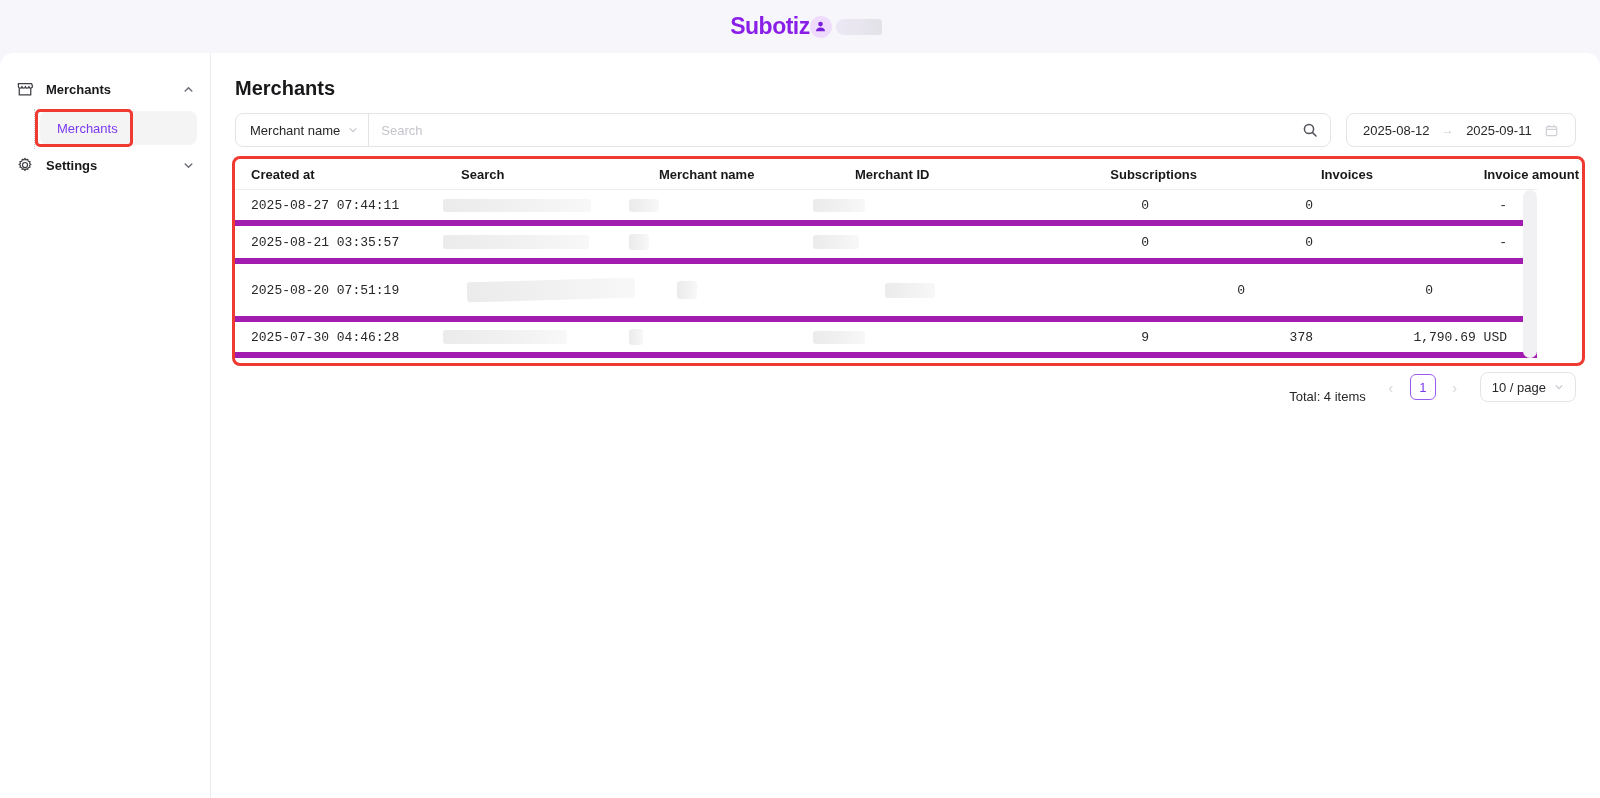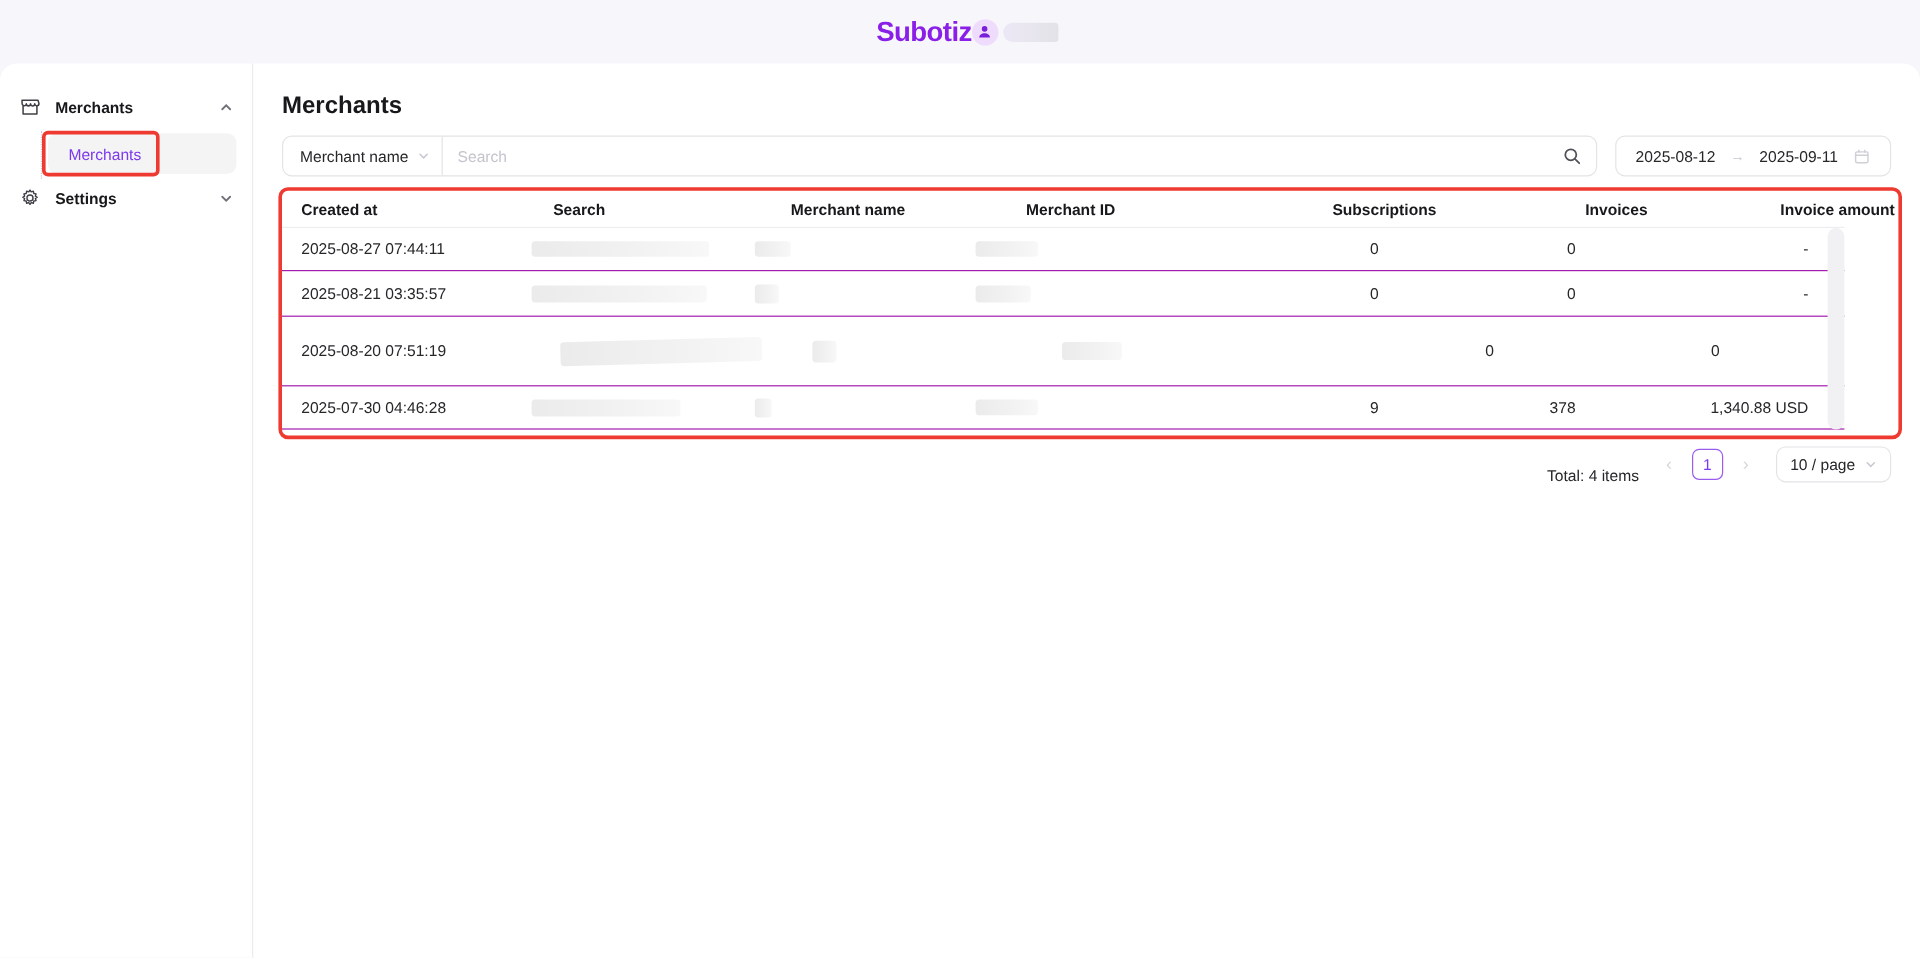--- a/index.html
+++ b/index.html
@@ -39,21 +39,21 @@
   .datebox { width:230px; border:1px solid #e4e4e7; border-radius:8px; display:flex; align-items:center; justify-content:space-between; padding:0 16px; cursor:pointer; background:#fff; }
   .datebox .d { font-size:13px; color:#27272a; }
   .datebox .arr { color:#c9c9d2; font-size:12px; }
 
   
   .tablewrap { width:1302px; position:relative; }
   .t-head, .t-row { display:grid; grid-template-columns:198px 186px 184px 170px 192px 164px 194px; align-items:center; }
   .t-head { height:30px; border-bottom:1px solid #ededf0;gap:12px; }
   .t-head .hc { font-size:13px; font-weight:700; color:#18181b; padding:0 16px; white-space:nowrap; }
   .t-head .hc.r { text-align:right; }
-  .t-row { border-bottom:1px solid #a21caf; cursor:pointer; }
+  .t-row { border-bottom:6px solid #a21caf; cursor:pointer;font-family:Liberation Mono, monospace; }
   .t-row .c { font-size:13px; color:#27272a; padding:0 16px; white-space:nowrap; }
   .t-row .c.r { text-align:right; }
   .blobcell { padding:0 0 0 10px !important; }
   .blob { background:linear-gradient(90deg,#ebebeb 0%,#f2f2f2 60%,#f8f8f8 100%); border-radius:3px; }
   .scrollstrip { position:absolute; right:0; top:30px; width:14px; height:168px; background:#f1f1f4; border-radius:7px; }
 
   
   .pager { display:flex; align-items:center; justify-content:flex-end; gap:10px; margin-top:14px; height:30px; }
   .pager .total { font-size:13px; color:#27272a; margin-right:6px;margin-top:18px; }
   .pg-arrow { color:#d6d6db; font-size:15px; width:18px; text-align:center; cursor:default; }
@@ -210,21 +210,21 @@
               <div class="blob" style="width: 124px; height: 14px;"></div>
             </div>
             <div class="c blobcell">
               <div class="blob" style="width: 14px; height: 16px;"></div>
             </div>
             <div class="c blobcell">
               <div class="blob" style="width: 52px; height: 13px;"></div>
             </div>
             <div class="c r">9</div>
             <div class="c r">378</div>
-            <div class="c r">1,340.88 USD</div>
+            <div class="c r">1,790.69 USD</div>
           </div>
         </div>
       <div class="scrollstrip"></div>
     </div>
 
     <div class="pager">
       <span class="total">Total: 4 items</span>
       <span class="pg-arrow">‹</span>
       <span class="pg-num">1</span>
       <span class="pg-arrow">›</span>

